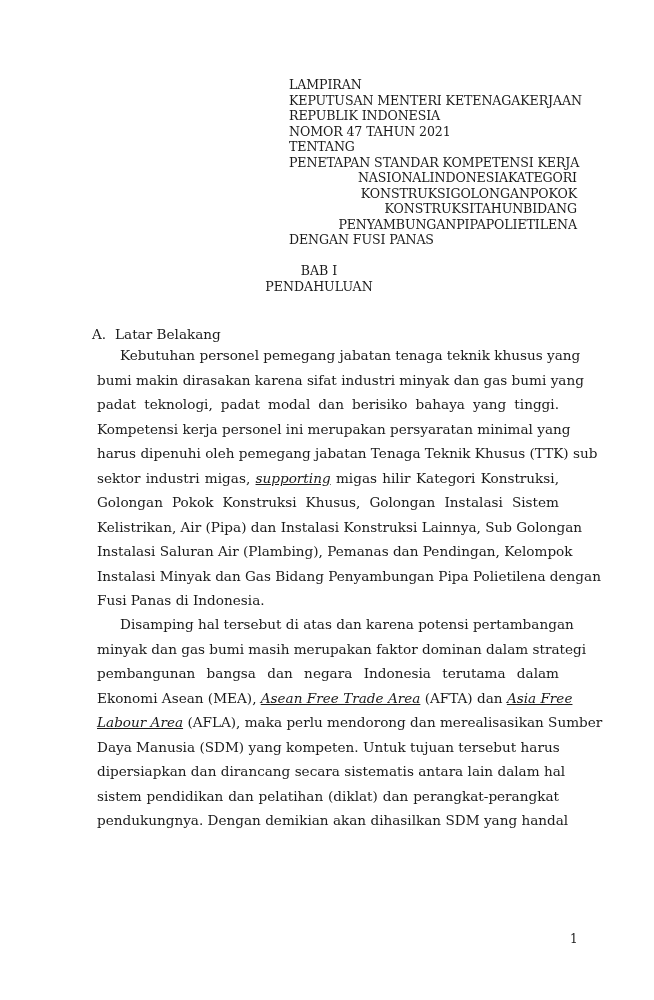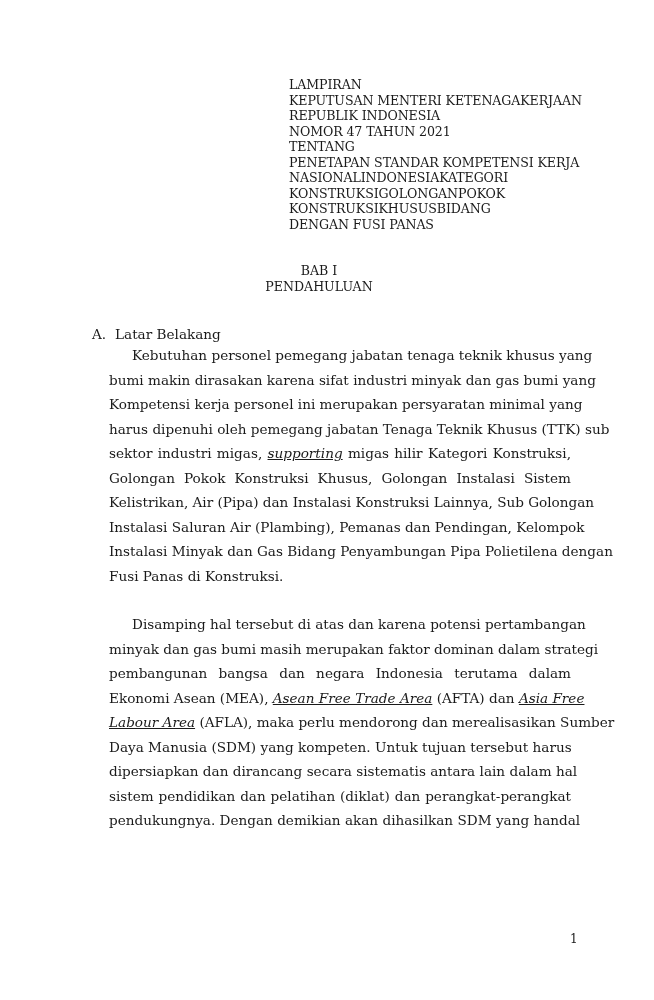--- a/index.html
+++ b/index.html
@@ -2,28 +2,28 @@
 <html><head>
 <meta charset="utf-8">
 <style>
   html, body { margin: 0; padding: 0; background: #ffffff; }
   body { width: 654px; height: 1000px; position: relative; overflow: hidden;
          font-family: "DejaVu Serif", "Liberation Serif", serif; color: #1a1a1a; }
   .page { position: absolute; left: 0; top: 0; width: 654px; height: 820px; background: #fff; }
   .header-block { position: absolute; left: 289px; top: 77px; width: 288px;
                   font-size: 12.6px; line-height: 15.5px; letter-spacing: -0.1px; }
   .header-block .hl { display: block; white-space: nowrap; }
-  .header-block .just { display: flex; justify-content: flex-start; }
+  .header-block .just { display: flex; justify-content: flex-end; }
   .chapter { position: absolute; left: 0; width: 654px; text-align: center;
              font-size: 12.6px; line-height: 15.5px; }
   .chapter.t1 { top: 263px; left: -8px; }
   .chapter.t2 { top: 279px; left: -8px; }
   .section-heading { position: absolute; top: 324px; left: 92px; font-size: 13.6px; line-height: 20px; white-space: nowrap; }
   .section-heading .num { display: inline-block; width: 23px; }
-  .para { position: absolute; left: 109px; width: 462px; font-size: 13.6px; line-height: 24.55px; }
+  .para { position: absolute; left: 97px; width: 462px; font-size: 13.6px; line-height: 24.55px; }
   .line { display: block; white-space: nowrap; height: 24.55px; text-align: justify; text-align-last: justify; }
   .line.first { padding-left: 23px; }
   .line.last { text-align-last: left; }
   .line i { font-style: italic; text-decoration: underline; }
   .p1 { top: 343px; }
   .p2 { top: 612px; }
   .page-number { position: absolute; left: 570px; top: 932px; font-size: 12px; line-height: 14px; }
 </style>
 </head>
 <body>
@@ -42,44 +42,50 @@
       <span>INDONESIA</span>
       <span>KATEGORI</span>
     </span>
     <span class="hl just">
       <span>KONSTRUKSI</span>
       <span>GOLONGAN</span>
       <span>POKOK</span>
     </span>
     <span class="hl just">
       <span>KONSTRUKSI</span>
-      <span>KHUSUS</span>
+      <span>TAHUN</span>
       <span>BIDANG</span>
+    </span>
+    <span class="hl just">
+      <span>PENYAMBUNGAN</span>
+      <span>PIPA</span>
+      <span>POLIETILENA</span>
     </span>
     <span class="hl">DENGAN FUSI PANAS</span>
   </div>
 
   <div class="chapter t1">BAB I</div>
   <div class="chapter t2">PENDAHULUAN</div>
 
   <div class="section-heading">
     <span class="num">A.</span><span>Latar Belakang</span>
   </div>
 
   <div class="para p1">
       <span class="line first">Kebutuhan personel pemegang jabatan tenaga teknik khusus yang</span>
       <span class="line">bumi makin dirasakan karena sifat industri minyak dan gas bumi yang</span>
+      <span class="line">padat teknologi, padat modal dan berisiko bahaya yang tinggi.</span>
       <span class="line">Kompetensi kerja personel ini merupakan persyaratan minimal yang</span>
       <span class="line">harus dipenuhi oleh pemegang jabatan Tenaga Teknik Khusus (TTK) sub</span>
       <span class="line">sektor industri migas, <i>supporting</i> migas hilir Kategori Konstruksi,</span>
       <span class="line">Golongan Pokok Konstruksi Khusus, Golongan Instalasi Sistem</span>
       <span class="line">Kelistrikan, Air (Pipa) dan Instalasi Konstruksi Lainnya, Sub Golongan</span>
       <span class="line">Instalasi Saluran Air (Plambing), Pemanas dan Pendingan, Kelompok</span>
       <span class="line">Instalasi Minyak dan Gas Bidang Penyambungan Pipa Polietilena dengan</span>
-      <span class="line last">Fusi Panas di Konstruksi.</span>
+      <span class="line last">Fusi Panas di Indonesia.</span>
     </div>
   <div class="para p2">
       <span class="line first">Disamping hal tersebut di atas dan karena potensi pertambangan</span>
       <span class="line">minyak dan gas bumi masih merupakan faktor dominan dalam strategi</span>
       <span class="line">pembangunan bangsa dan negara Indonesia terutama dalam</span>
       <span class="line">Ekonomi Asean (MEA), <i>Asean Free Trade Area</i> (AFTA) dan <i>Asia Free</i></span>
       <span class="line"><i>Labour Area</i> (AFLA), maka perlu mendorong dan merealisasikan Sumber</span>
       <span class="line">Daya Manusia (SDM) yang kompeten. Untuk tujuan tersebut harus</span>
       <span class="line">dipersiapkan dan dirancang secara sistematis antara lain dalam hal</span>
       <span class="line">sistem pendidikan dan pelatihan (diklat) dan perangkat-perangkat</span>

